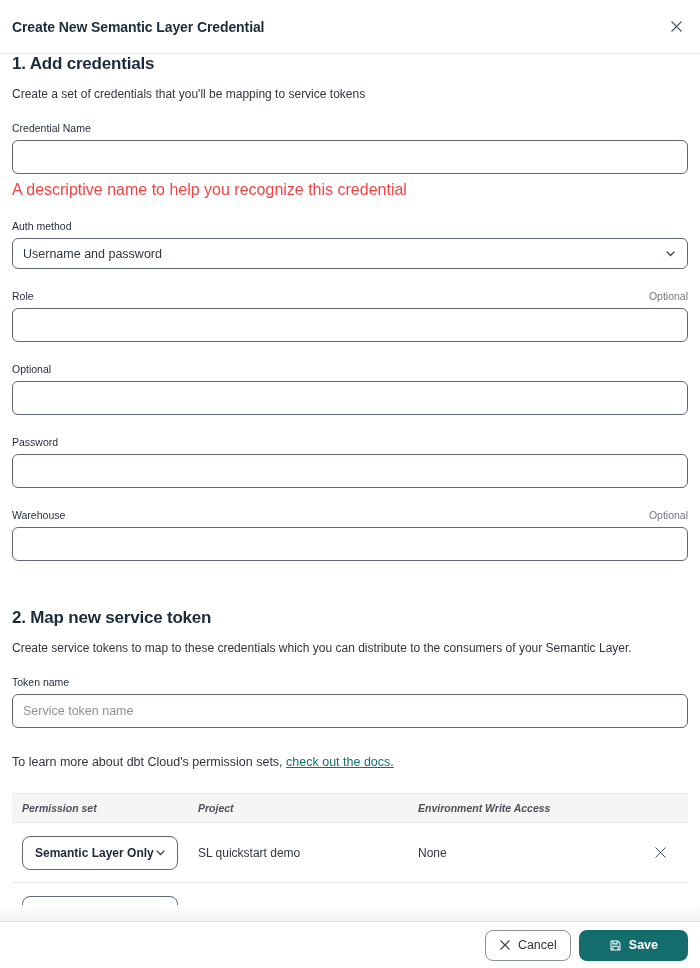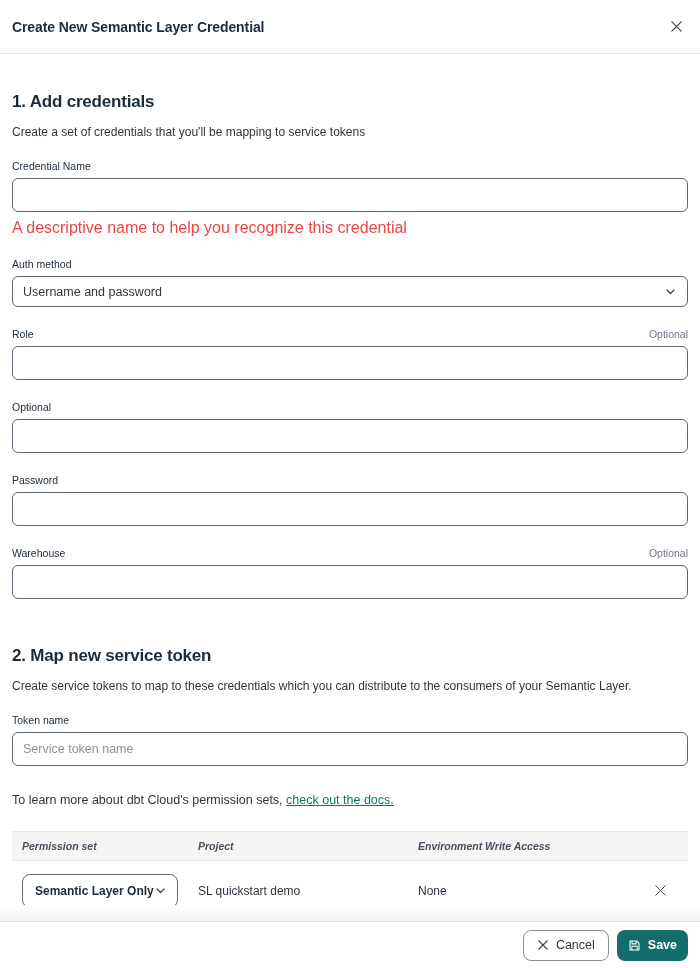--- a/index.html
+++ b/index.html
@@ -26,21 +26,21 @@
   .close-btn {
     width:20px; height:20px; display:flex; align-items:center; justify-content:center;
     cursor:pointer; background:none; border:none;
   }
   
   .modal-body { padding:0 12px; }
   .section-heading {
     font-size:17px; font-weight:bold; color:#1c2b3a; letter-spacing:-0.2px;
   }
   .section-desc { font-size:12px; color:#2f3640; margin-top:13px; }
-  .sec1 { margin-top:38px; }
+  .sec1 { }
   .sec2 { margin-top:47px; }
 
   .field { margin-top:21px; }
   .label-row {
     display:flex; justify-content:space-between; align-items:baseline;
   }
   .field-label { font-size:10.5px; font-weight:normal; color:#1e2a3b; }
   .optional-badge { font-size:10.5px; color:#6f7785; }
   .text-input {
     margin-top:6px; width:100%; height:17px;
@@ -114,21 +114,21 @@
   }
   .cancel-btn {
     display:inline-flex; align-items:center; gap:7px;
     height:31px; padding:0 13px;
     background:#fff; border:1px solid #878f99; border-radius:8px;
     font-family:"Liberation Sans", sans-serif;
     font-size:12.5px; color:#2f3640; cursor:pointer;
   }
   .save-btn {
     display:inline-flex; align-items:center; gap:7px;
-    height:31px; padding:0 11px;
+    height:31px; padding:0 30px;
     background:#136d6d; border:none; border-radius:8px;
     font-family:"Liberation Sans", sans-serif;
     font-size:12.5px; font-weight:bold; color:#fff; cursor:pointer;
   }
   svg { display:block; }
 </style>
 </head>
 <body>
 
 <div class="modal-header">

